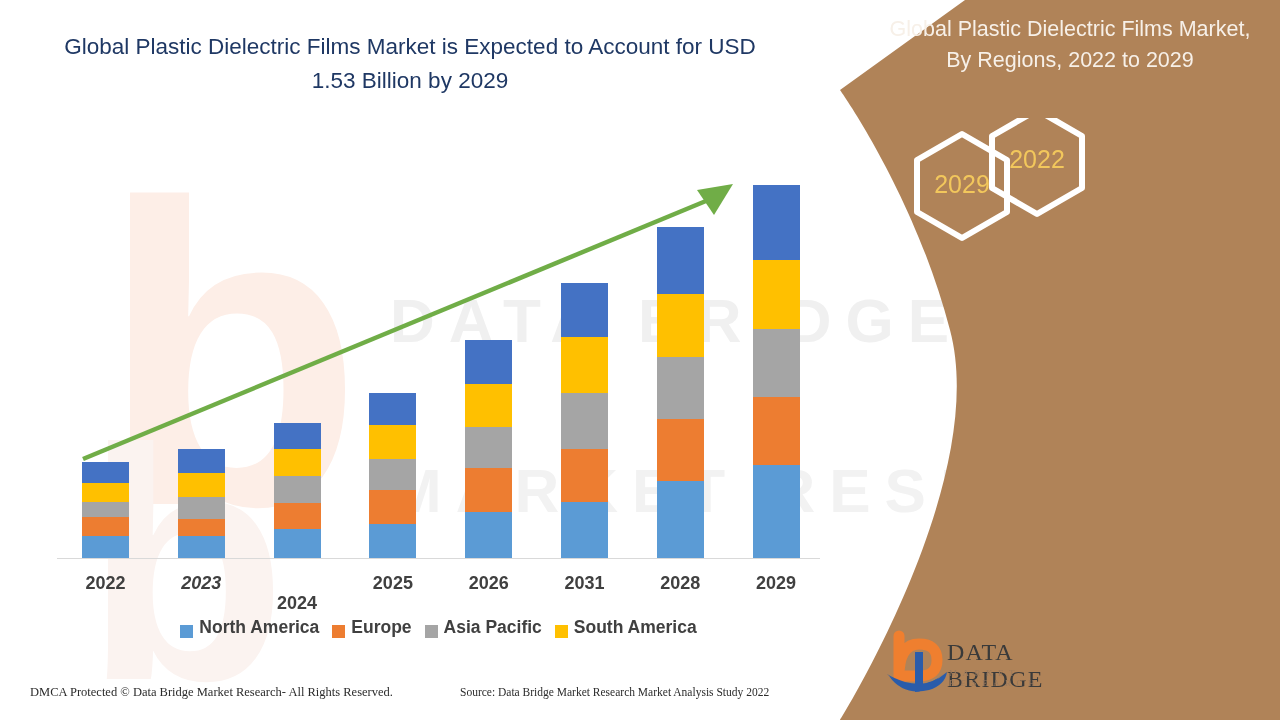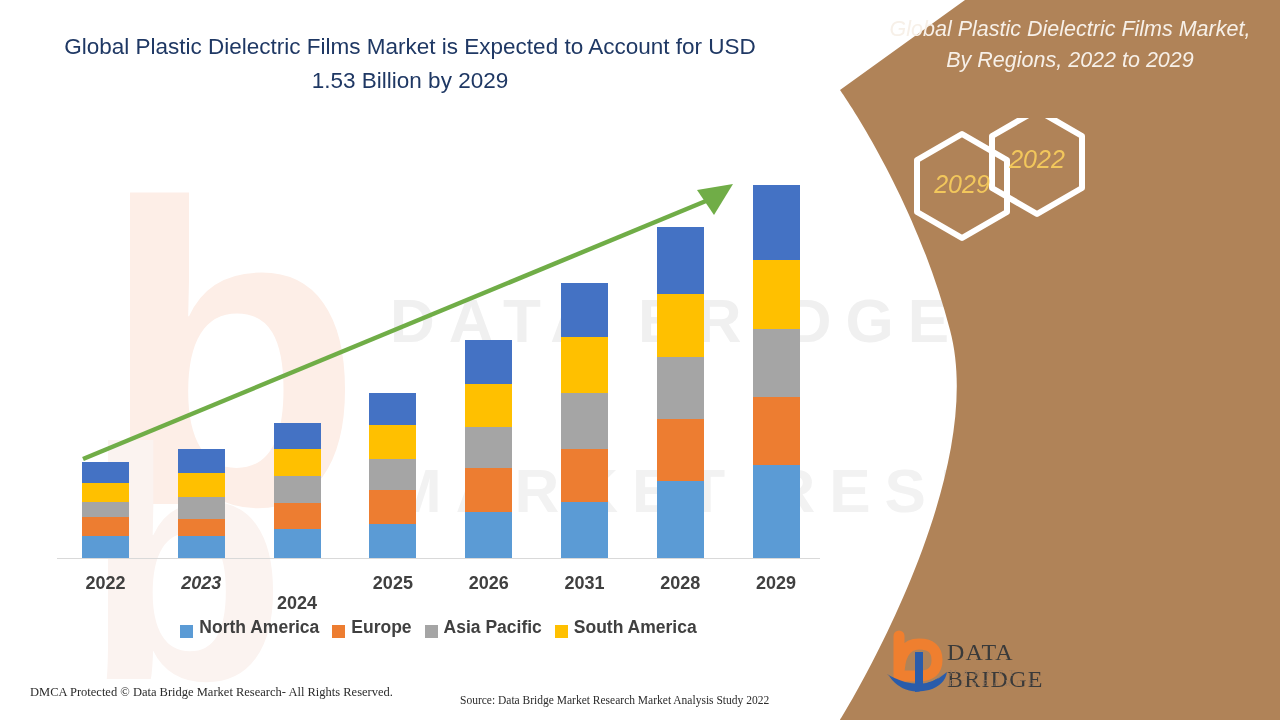--- a/index.html
+++ b/index.html
@@ -12,21 +12,21 @@
         font-family:"Liberation Sans",sans-serif;font-weight:700;color:#fdeee7;
         letter-spacing:-10px;user-select:none;}
   .wm-b2{position:absolute;left:85px;top:400px;font-size:330px;line-height:1;
         font-family:"Liberation Sans",sans-serif;font-weight:700;color:#fbf3f0;}
   .wm-line1{position:absolute;left:390px;top:285px;font-size:62px;letter-spacing:14px;
         color:#f0f0f0;font-weight:700;white-space:nowrap;user-select:none;}
   .wm-line2{position:absolute;left:390px;top:455px;font-size:62px;letter-spacing:14px;
         color:#f2f2f2;font-weight:700;white-space:nowrap;user-select:none;}
 
   
-  .panel{position:absolute;top:0;right:0;width:440px;height:568px;font-style:italic;}
+  .panel{position:absolute;top:0;right:0;width:440px;height:568px;}
   .panel svg{position:absolute;top:0;left:0;}
   .panel-title{position:absolute;left:40px;top:14px;width:380px;text-align:center;
         color:#f7f0e8;font-size:21.5px;line-height:31px;}
   .hexwrap{position:absolute;left:0;top:118px;width:440px;height:170px;}
   .dbmr{position:absolute;left:30px;top:308px;width:380px;text-align:center;
         color:#f2c75c;font-size:22px;line-height:32px;}
 
   
   .logo{position:absolute;left:885px;top:630px;width:220px;height:76px;}
   .logo-txt{position:absolute;left:62px;top:9px;color:#3a3a3a;font-size:24px;
@@ -50,21 +50,21 @@
   .legend{position:absolute;left:57px;top:617px;width:763px;display:flex;
         justify-content:center;align-items:center;gap:13px;}
   .lg{display:flex;align-items:flex-end;gap:6px;}
   .lg-sw{width:13px;height:13px;display:block;}
   .lg-tx{font-size:17.5px;font-weight:700;color:#404040;white-space:nowrap;}
 
   
   .f-left{position:absolute;left:30px;top:685px;font-family:"Liberation Serif",serif;
         font-size:12.5px;color:#2b2b2b;}
   .f-right{position:absolute;left:460px;top:686px;font-family:"Liberation Serif",serif;
-        font-size:11.5px;color:#2b2b2b;margin-top:8px;}
+        font-size:11.5px;color:#2b2b2b;}
   .arrow{position:absolute;left:0;top:0;}
 </style>
 </head>
 <body>
 
 <div id="stage">
 
   <div class="wm-b">b</div>
   <div class="wm-line1">DATA BRIDGE</div>
   <div class="wm-line2">MARKET RESEARCH</div>

